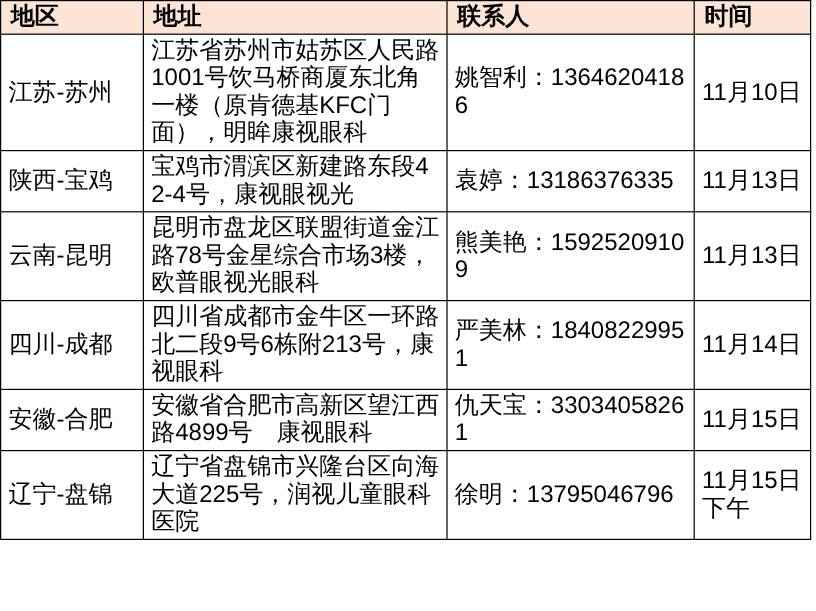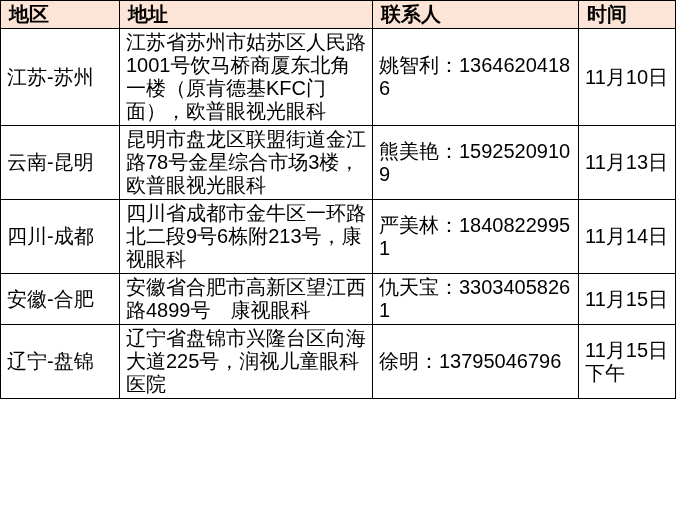--- a/index.html
+++ b/index.html
@@ -66,23 +66,29 @@
       <tr>
         <th>地区</th>
         <th>地址</th>
         <th>联系人</th>
         <th>时间</th>
       </tr>
     </thead>
     <tbody>
       <tr>
         <td class="cell-region">江苏-苏州</td>
-        <td class="cell-address">江苏省苏州市姑苏区人民路1001号饮马桥商厦东北角一楼（原肯德基KFC门面），欧普眼视光眼科</td>
+        <td class="cell-address">江苏省苏州市姑苏区人民路1001号饮马桥商厦东北角一楼（原肯德基KFC门面），明眸康视眼科</td>
         <td class="cell-contact">姚智利：13646204186</td>
         <td class="cell-time">11月10日</td>
+      </tr>
+      <tr>
+        <td class="cell-region">陕西-宝鸡</td>
+        <td class="cell-address">宝鸡市渭滨区新建路东段42-4号，康视眼视光</td>
+        <td class="cell-contact">袁婷：13186376335</td>
+        <td class="cell-time">11月13日</td>
       </tr>
       <tr>
         <td class="cell-region">云南-昆明</td>
         <td class="cell-address">昆明市盘龙区联盟街道金江路78号金星综合市场3楼，欧普眼视光眼科</td>
         <td class="cell-contact">熊美艳：15925209109</td>
         <td class="cell-time">11月13日</td>
       </tr>
       <tr>
         <td class="cell-region">四川-成都</td>
         <td class="cell-address">四川省成都市金牛区一环路北二段9号6栋附213号，康视眼科</td>

